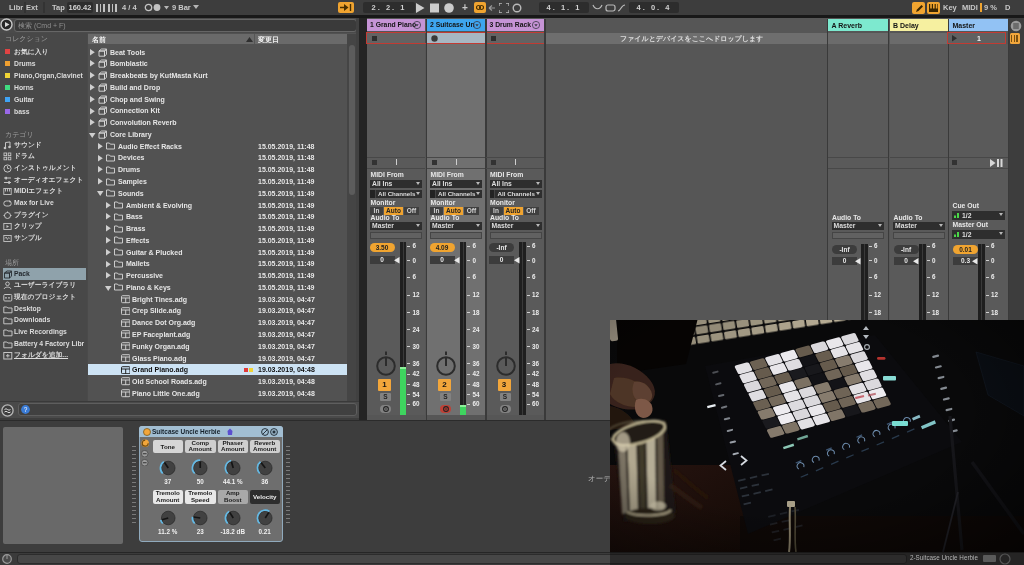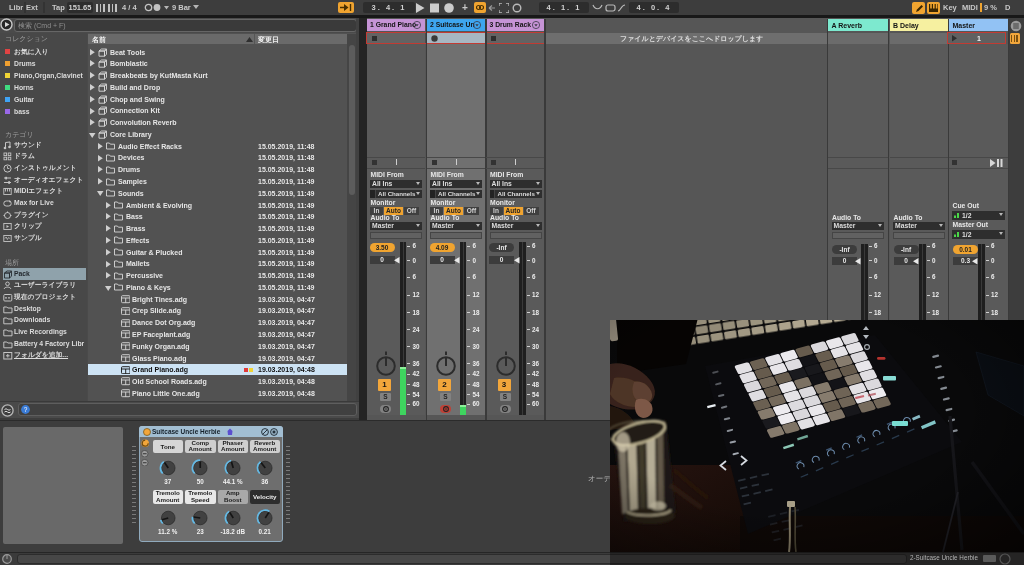--- a/index.html
+++ b/index.html
@@ -10,21 +10,21 @@
 .dd .ar{position:absolute;right:2px;top:2.5px;width:0;height:0;border-left:2.8px solid transparent;border-right:2.8px solid transparent;border-top:3.5px solid #b9b9b9}
 .orange{background:#f0a430}
 </style></head><body>
 <div id="app">
 <div class="a" style="left:0;top:0;width:1024px;height:15px;background:#3d3d3d"></div>
 <div class="t" style="left:9px;top:4px;font-size:7.5px;color:#c9c9c9;font-weight:bold;">Libr</div>
 <div class="a" style="left:23.5px;top:2px;width:2px;height:11px;background:#333"></div>
 <div class="t" style="left:26px;top:4px;font-size:7.5px;color:#c9c9c9;font-weight:bold;">Ext</div>
 <div class="a" style="left:43px;top:2px;width:2px;height:11px;background:#333"></div>
 <div class="t" style="left:52px;top:4px;font-size:7.5px;color:#c9c9c9;font-weight:bold;">Tap</div>
-<div class="fld" style="left:67px;top:2px;width:26px;height:11px;line-height:11px">151.65</div>
+<div class="fld" style="left:67px;top:2px;width:26px;height:11px;line-height:11px">160.42</div>
 <div class="a" style="left:96.0px;top:3.5px;width:1.8px;height:8px;background:#c2c2c2"></div>
 <div class="a" style="left:99.5px;top:3.5px;width:1.8px;height:8px;background:#c2c2c2"></div>
 <div class="a" style="left:103.0px;top:3.5px;width:1.8px;height:8px;background:#c2c2c2"></div>
 <div class="a" style="left:108.0px;top:3.5px;width:1.8px;height:8px;background:#c2c2c2"></div>
 <div class="a" style="left:111.5px;top:3.5px;width:1.8px;height:8px;background:#c2c2c2"></div>
 <div class="a" style="left:115.0px;top:3.5px;width:1.8px;height:8px;background:#c2c2c2"></div>
 <div class="t" style="left:122px;top:4px;font-size:7.5px;color:#c9c9c9;font-weight:bold;">4&nbsp;/&nbsp;4</div>
 <svg class="a" style="left:144px;top:3px" width="26" height="9">
       <circle cx="4.5" cy="4.5" r="3.2" fill="none" stroke="#c2c2c2" stroke-width="1.3"></circle>
       <circle cx="13" cy="4.5" r="3.4" fill="#c2c2c2"></circle>
@@ -33,21 +33,21 @@
 <div class="t" style="left:172px;top:4px;font-size:7.5px;color:#c9c9c9;font-weight:bold;">9 Bar</div>
 <svg class="a" style="left:193px;top:5px" width="8" height="6">
       <path d="M0 0 L6 0 L3 4 Z" fill="#b5b5b5"></path>
     </svg>
 <div class="a orange" style="left:338px;top:2px;width:16px;height:11px;border-radius:2px"></div>
 <svg class="a" style="left:340px;top:4px" width="13" height="7">
       <path d="M0 3.5 h4" stroke="#4a3000" stroke-width="1.5"></path>
       <path d="M4 0 l4.5 3.5 l-4.5 3.5 Z" fill="#4a3000"></path>
       <path d="M10.5 0 v7" stroke="#4a3000" stroke-width="1.4"></path>
     </svg>
-<div class="fld" style="left:363px;top:2px;width:52px;height:11px;line-height:11px;letter-spacing:2px">3. 4. 1</div>
+<div class="fld" style="left:363px;top:2px;width:52px;height:11px;line-height:11px;letter-spacing:2px">2. 2. 1</div>
 <svg class="a" style="left:416px;top:2.5px" width="40" height="10">
       <path d="M0 0 L8.5 5 L0 10 Z" fill="#cccccc"></path>
       <rect x="14" y="0.5" width="9" height="9" fill="#cccccc"></rect>
       <circle cx="33" cy="5" r="4.8" fill="#cccccc"></circle>
     </svg>
 <div class="t" style="left:462px;top:2.5px;font-size:10px;color:#c9c9c9;font-weight:bold;">+</div>
 <div class="a orange" style="left:474px;top:2px;width:12px;height:11px;border-radius:2px"></div>
 <svg class="a" style="left:476px;top:4px" width="8" height="7">
       <circle cx="2.5" cy="3.5" r="2" fill="none" stroke="#4a3000" stroke-width="1.2"></circle>
       <circle cx="5.5" cy="3.5" r="2" fill="none" stroke="#4a3000" stroke-width="1.2"></circle>

